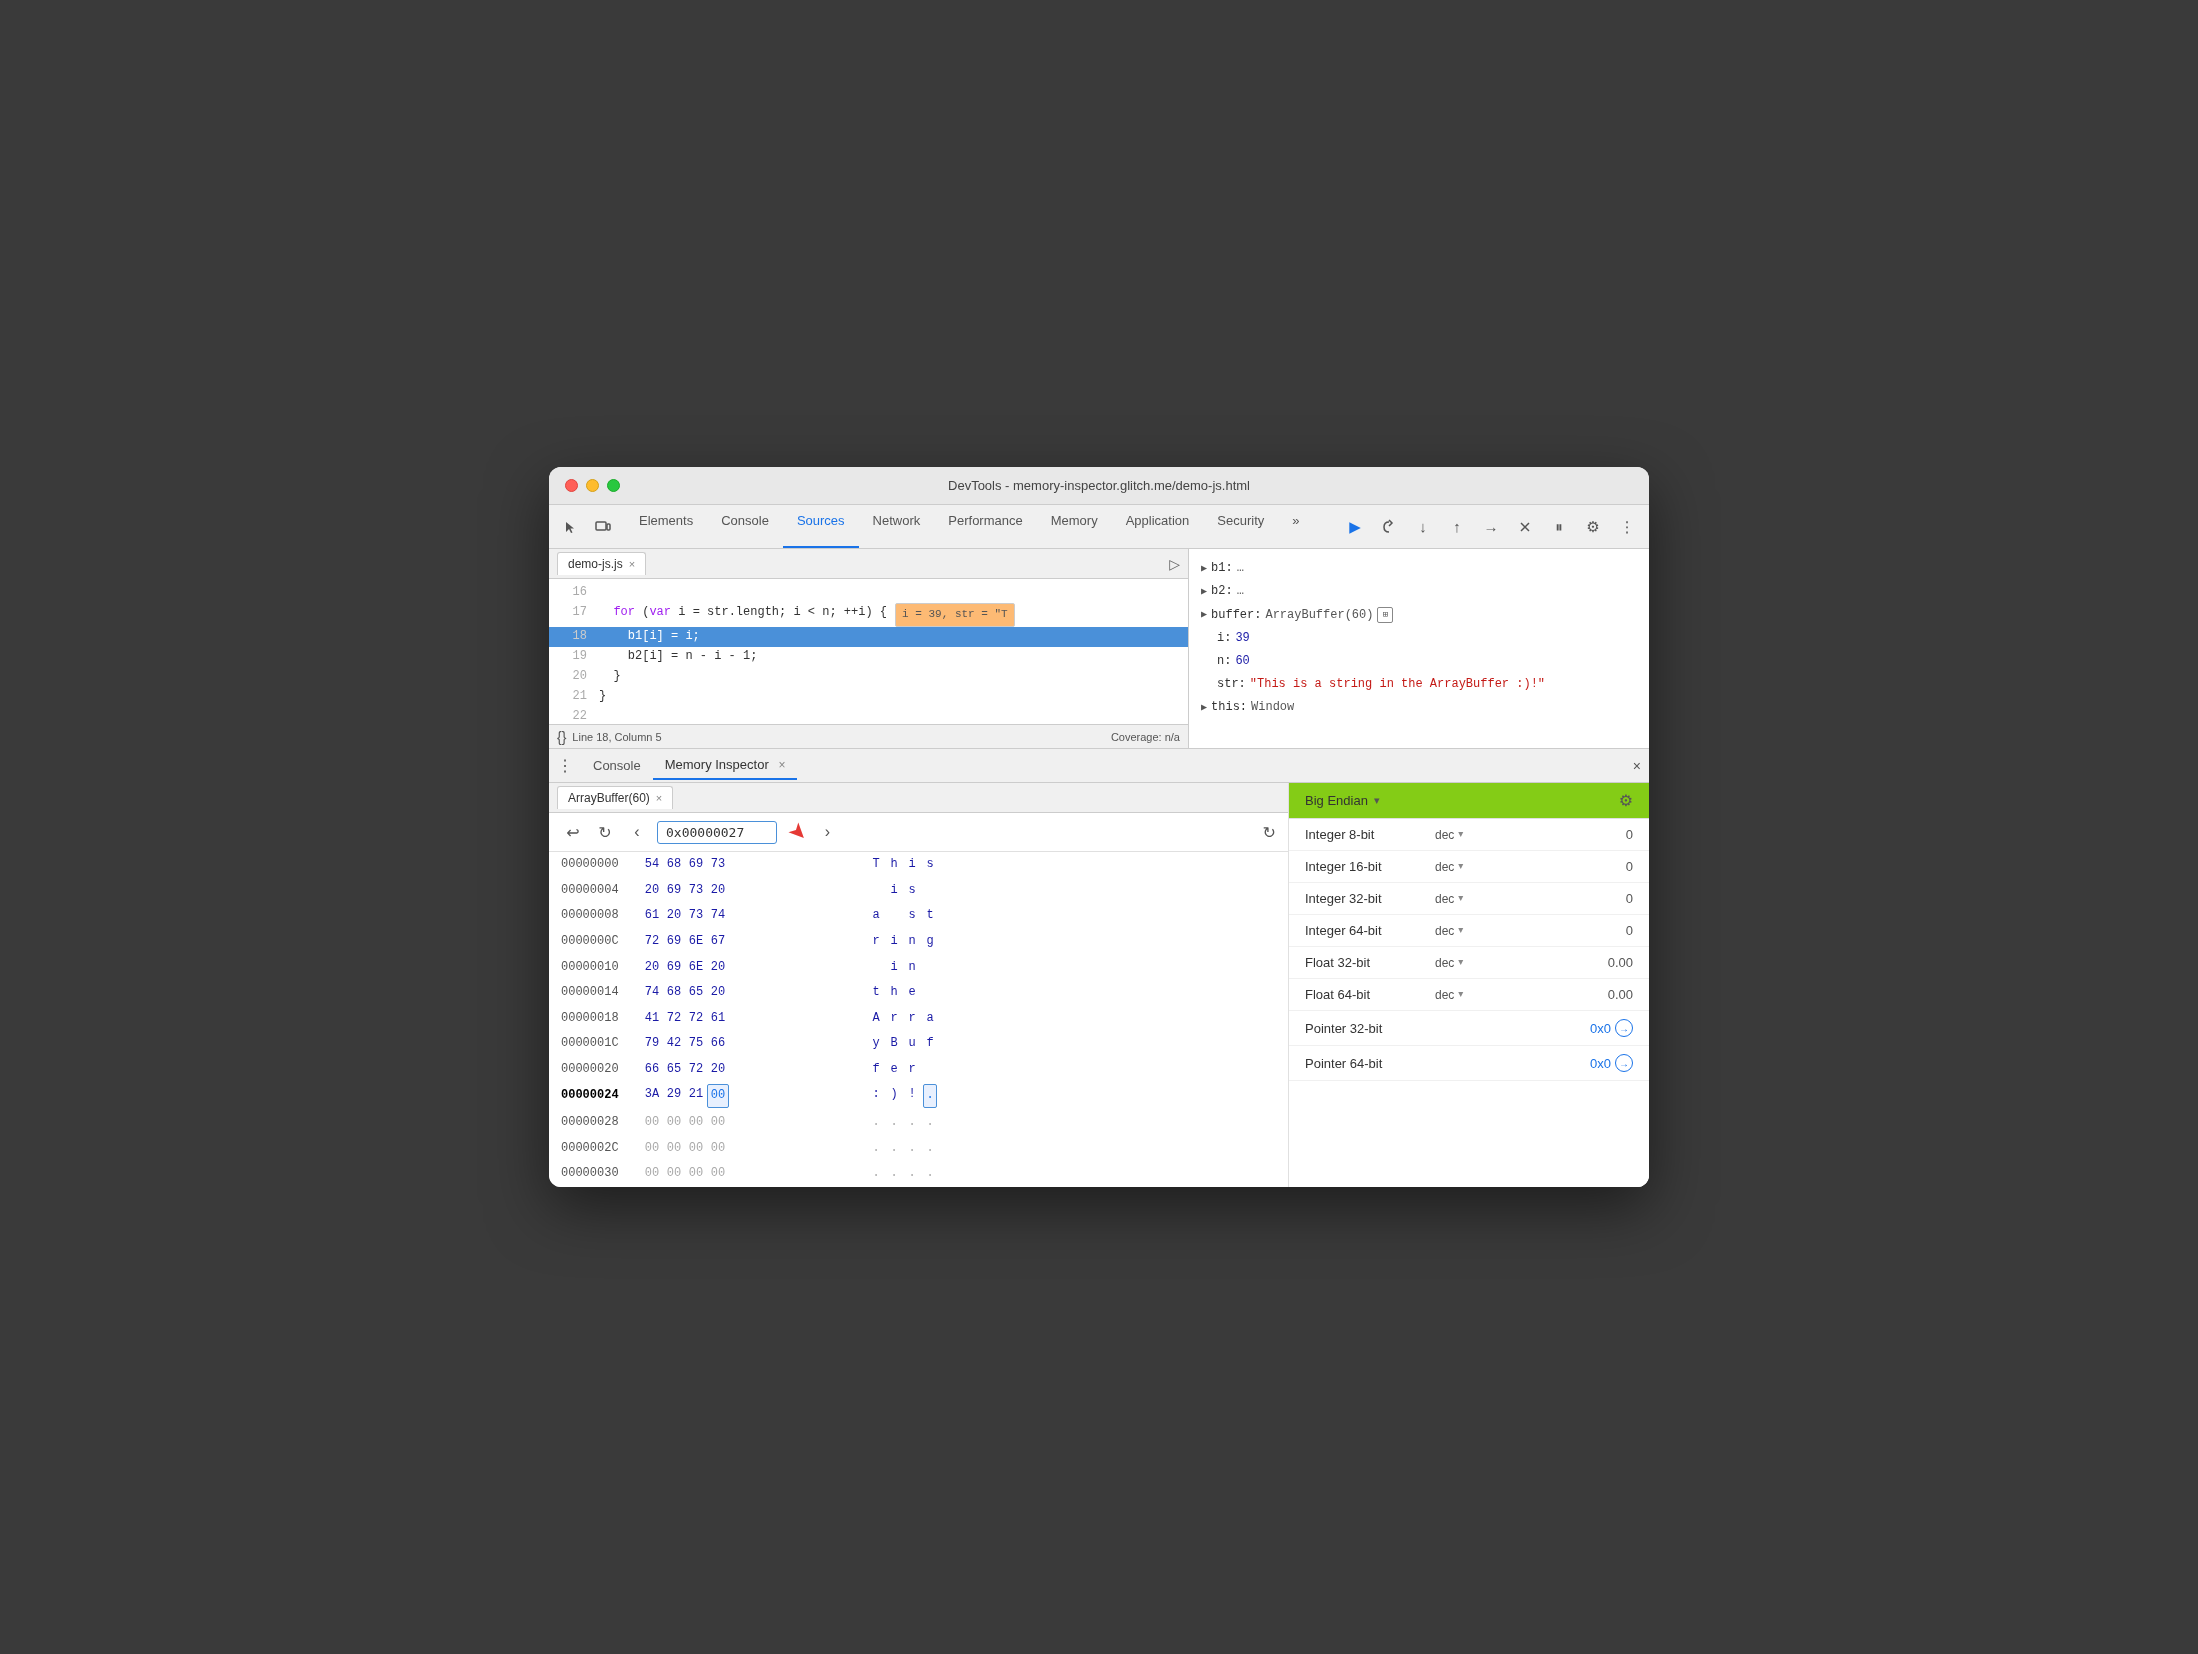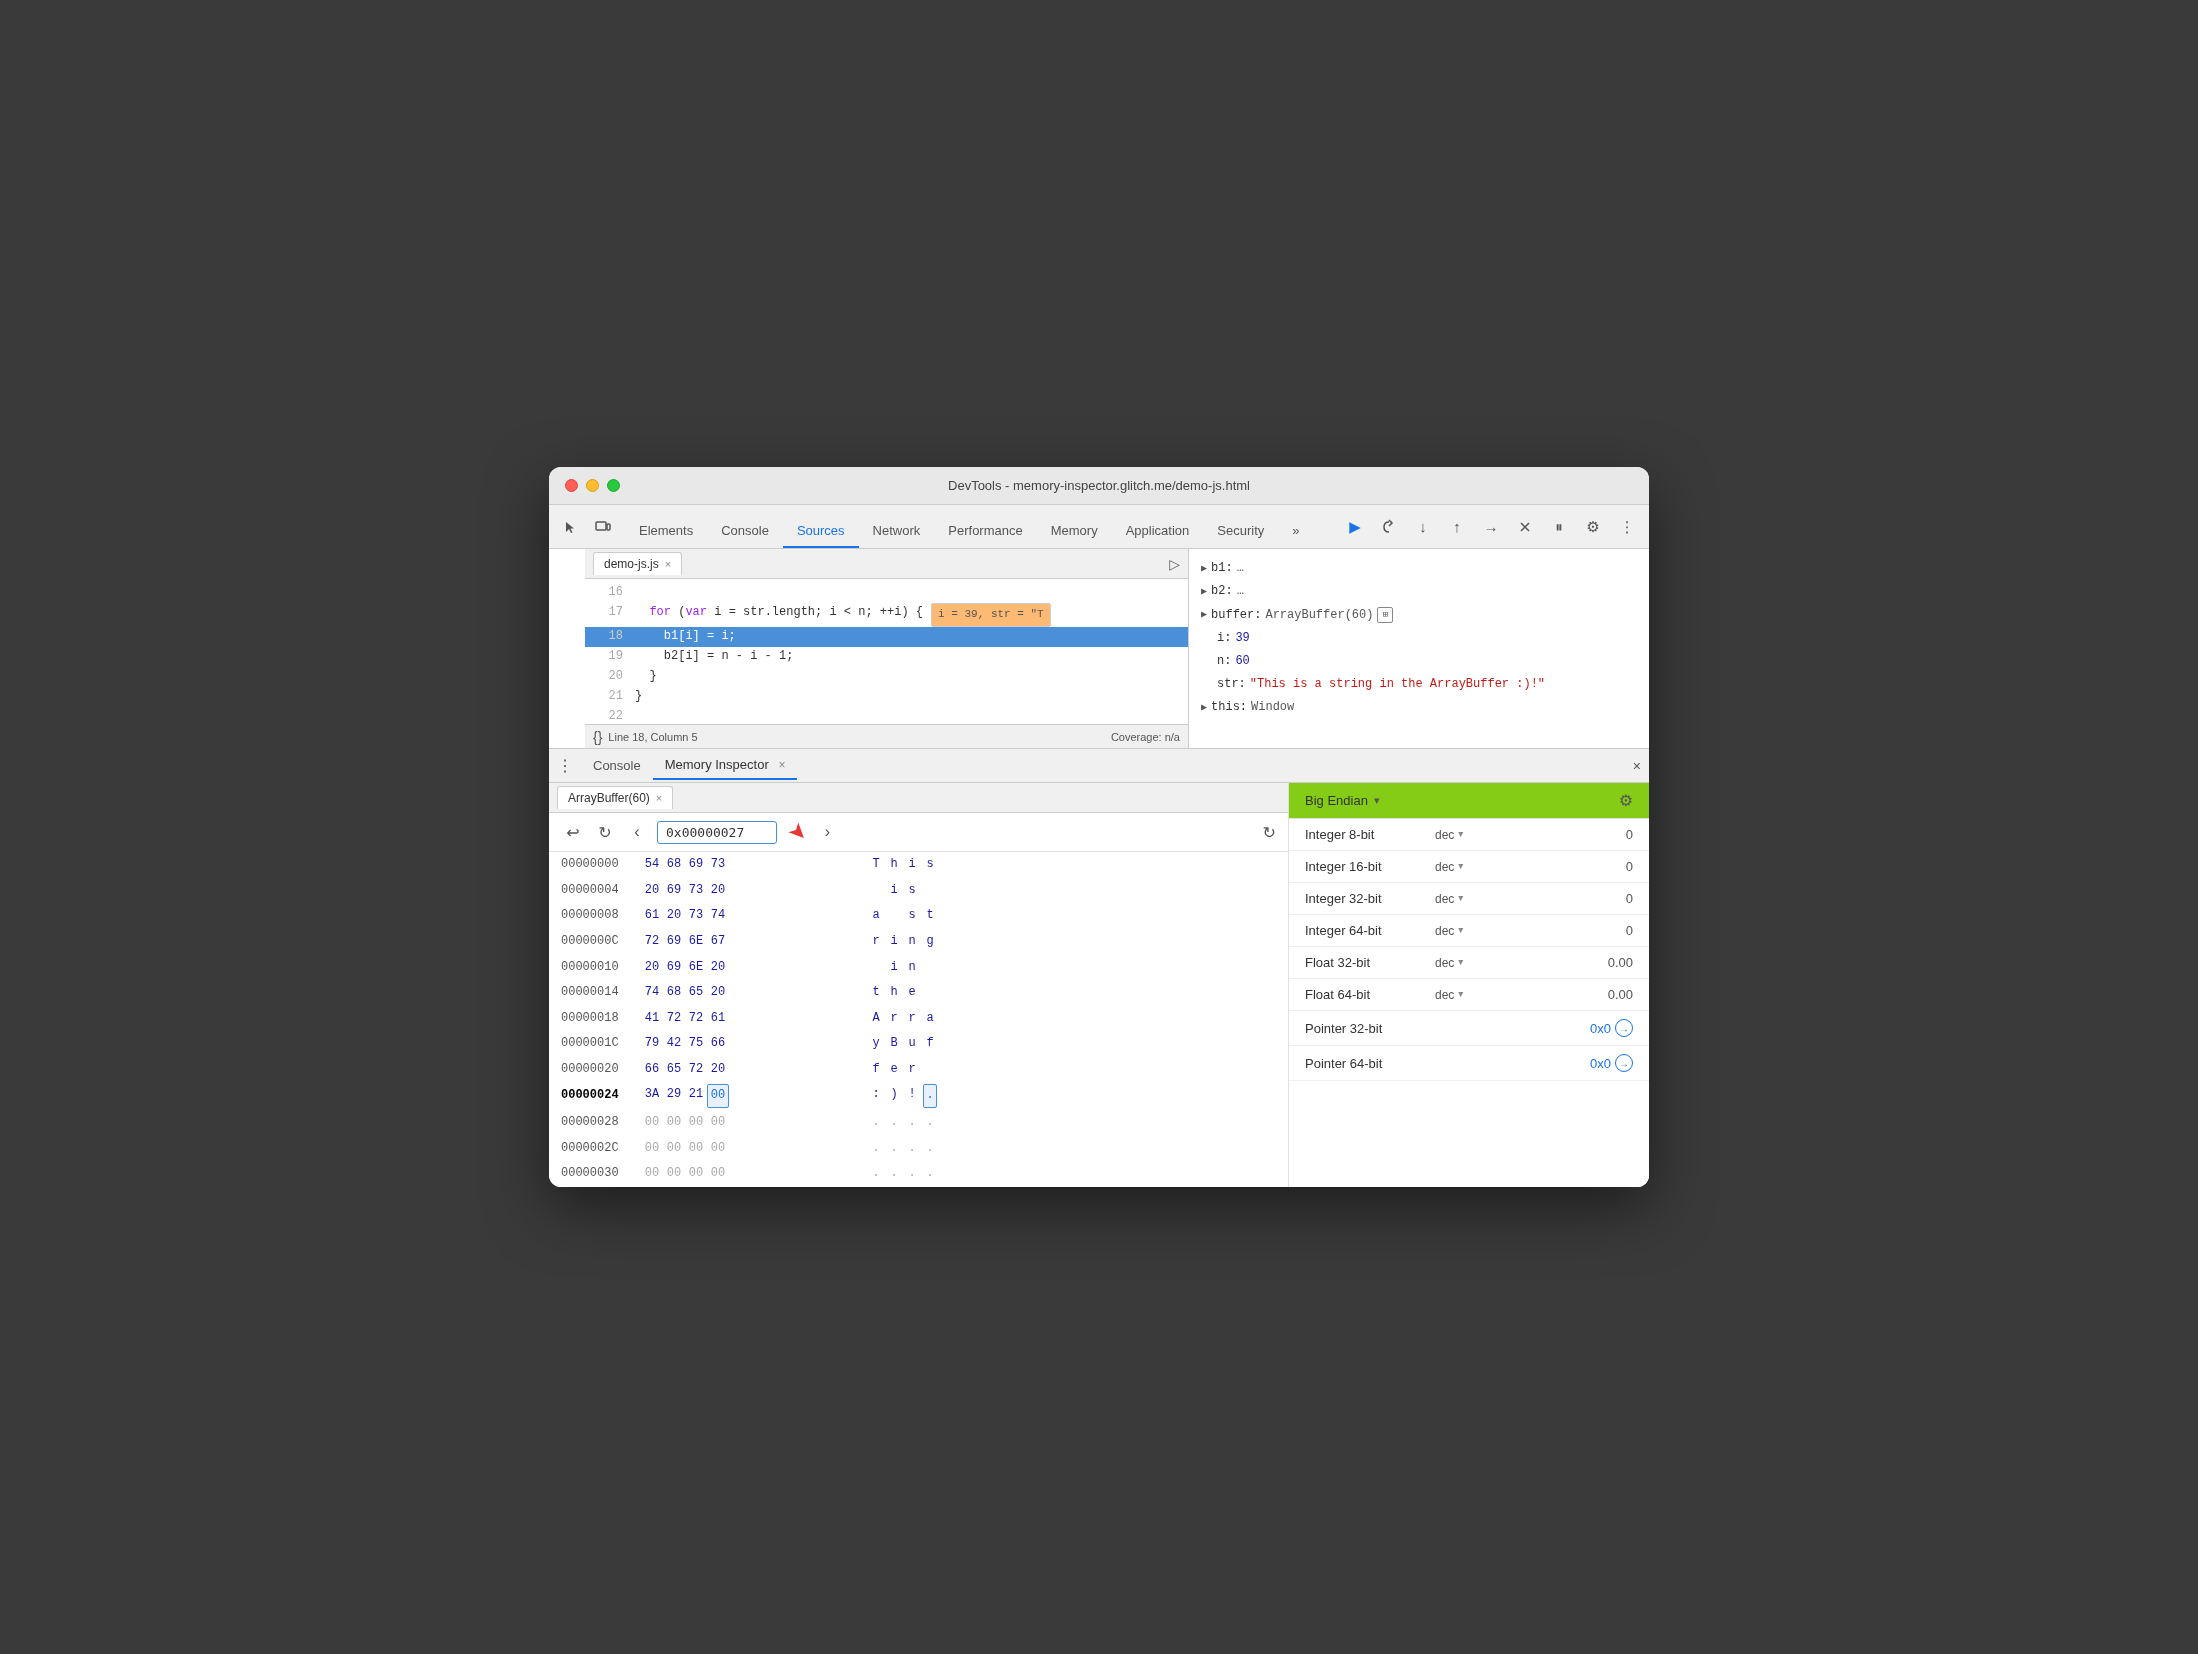--- a/index.html
+++ b/index.html
@@ -81,21 +81,21 @@
       align-items: flex-end;
     }
     .nav-tab {
       padding: 8px 14px;
       font-size: 13px;
       color: #555;
       cursor: pointer;
       border-bottom: 2px solid transparent;
       height: 100%;
       display: flex;
-      align-items: flex-end;
+      align-items: flex-start;
     }
     .nav-tab.active {
       color: #1a73e8;
       border-bottom: 2px solid #1a73e8;
       font-weight: 500;
     }
     .toolbar-right {
       display: flex;
       gap: 6px;
       align-items: center;
@@ -114,21 +114,20 @@
       border-bottom: 1px solid #ccc;
     }
     
     .code-panel {
       flex: 1;
       background: #fff;
       border-right: 1px solid #ccc;
       overflow: hidden;
       display: flex;
       flex-direction: column;
-      padding-left: 36px;
     }
     .file-tab-bar {
       display: flex;
       align-items: center;
       background: #f0f0f0;
       border-bottom: 1px solid #ccc;
       height: 30px;
       padding: 0 8px;
     }
     .file-tab {

